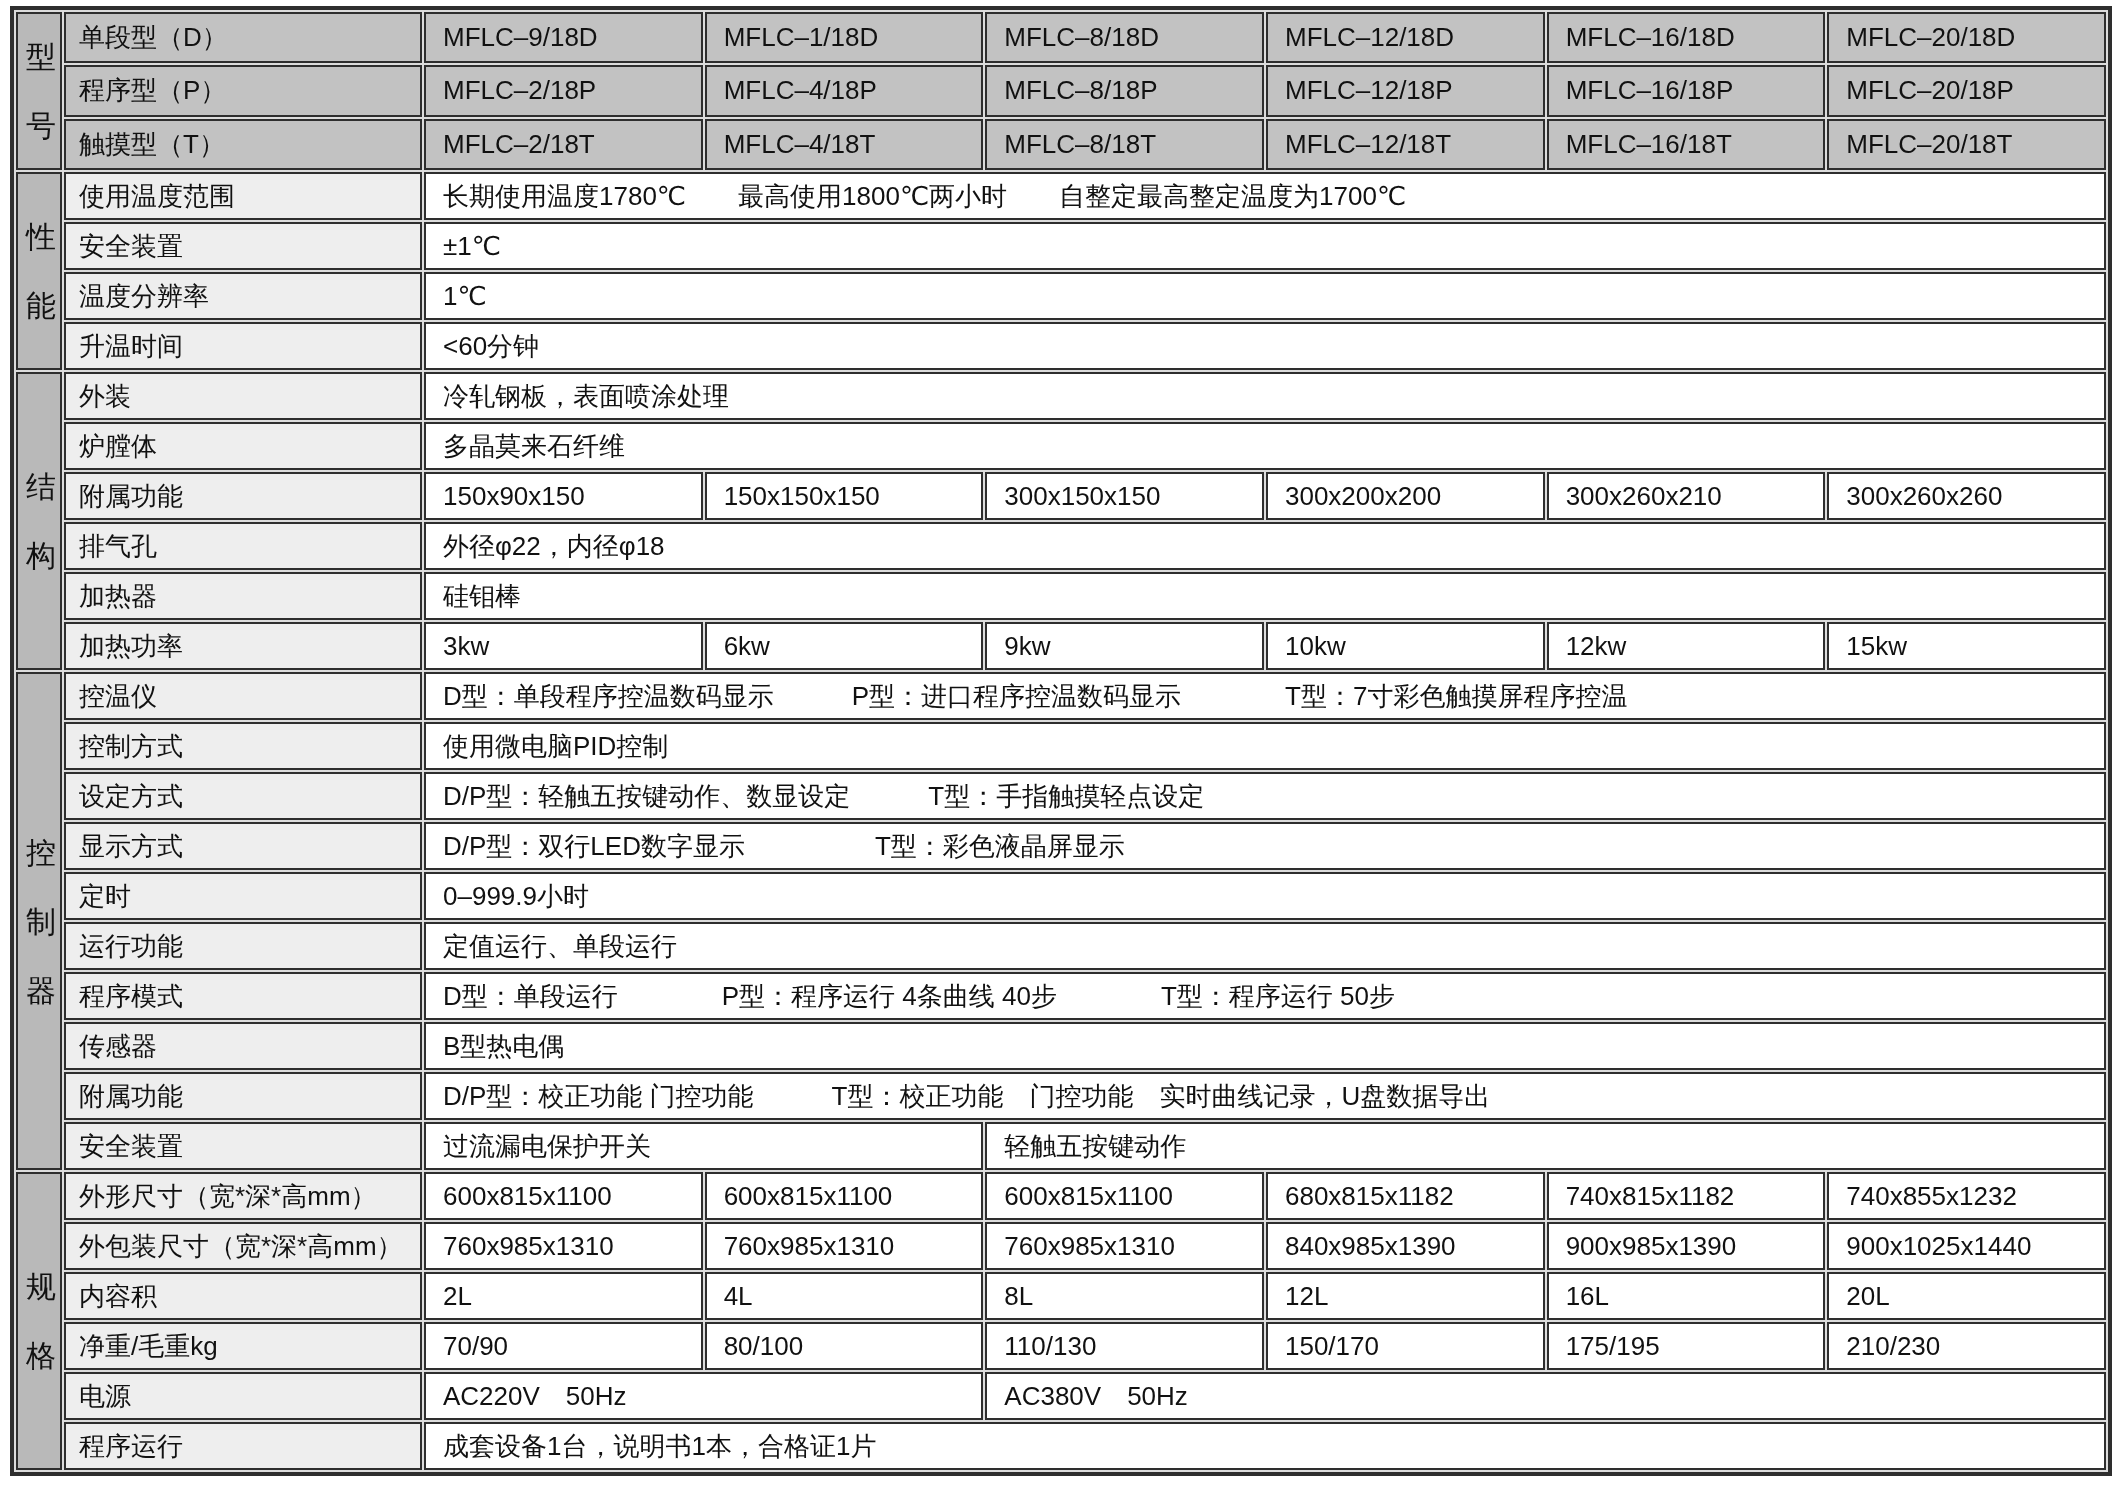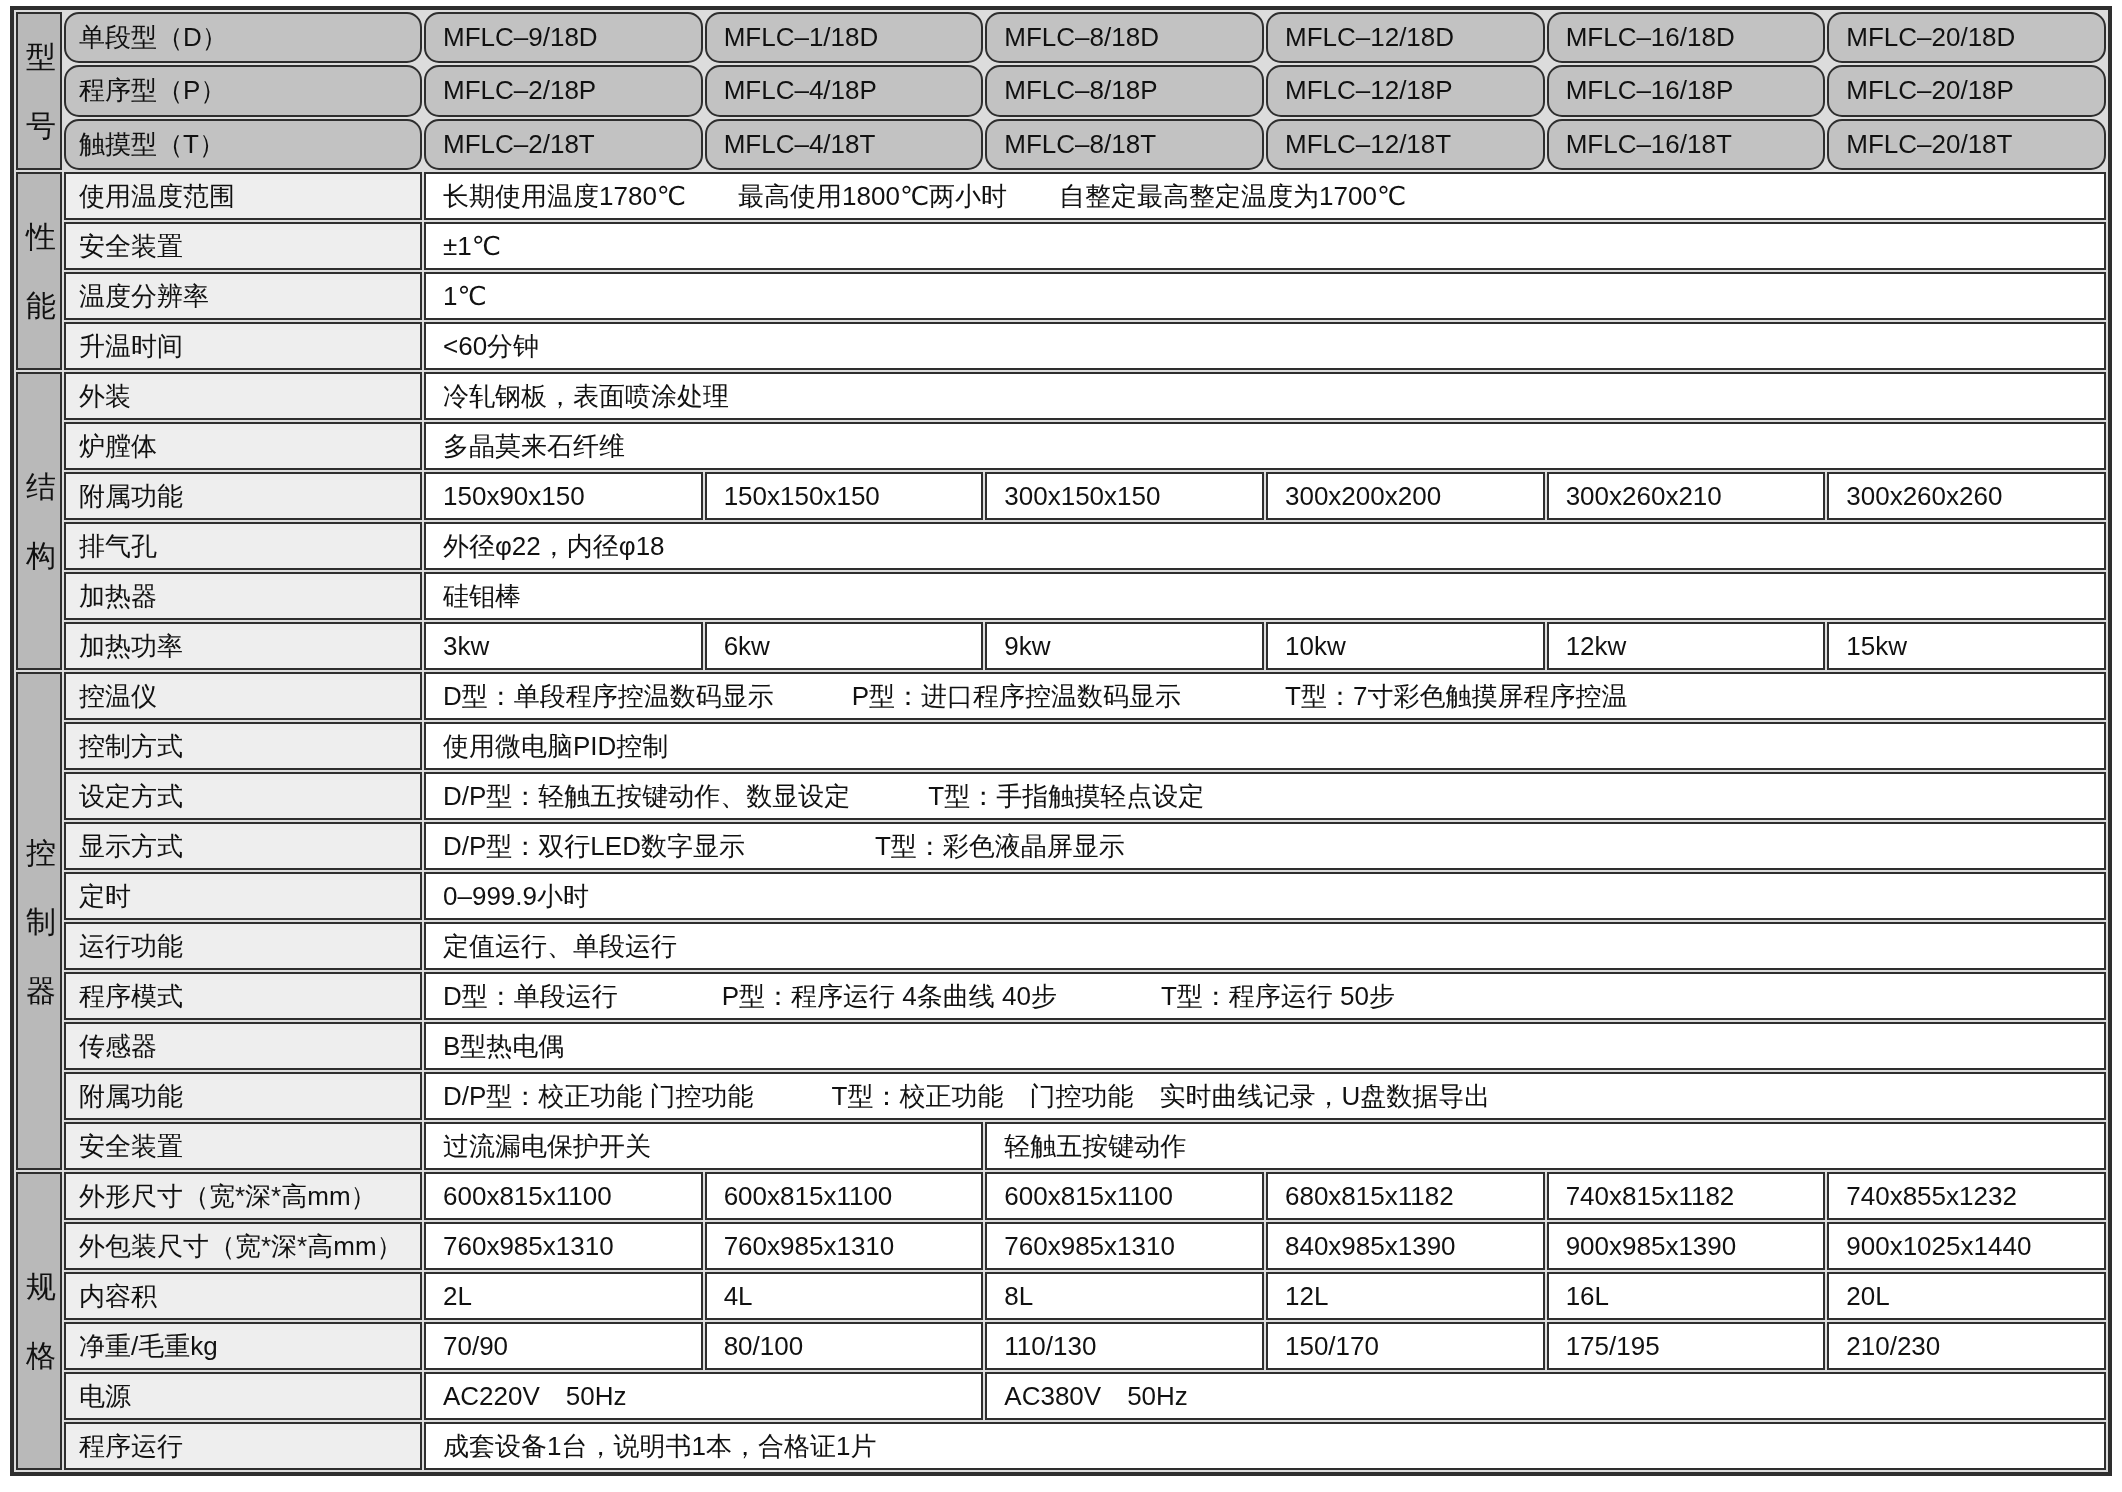--- a/index.html
+++ b/index.html
@@ -41,21 +41,21 @@
   td.lab{
     background:var(--c-label,#eeeeee);
     font-size:26px;
     padding:0 4px 0 13px;
   }
   td.val{
     background:var(--c-value,#ffffff);
     font-size:26px;
     padding:0 4px 0 17px;
   }
-  td.model-bg{background:var(--c-model,#c2c2c2);border-radius:15px;}
+  td.model-bg{background:var(--c-model,#c2c2c2);}
 </style>
 </head>
 <body>
 
 <div class="wrap">
   <table class="spec">
     <colgroup>
       <col class="c-cat">
       <col class="c-lab">
       <col class="c-d" span="6">

